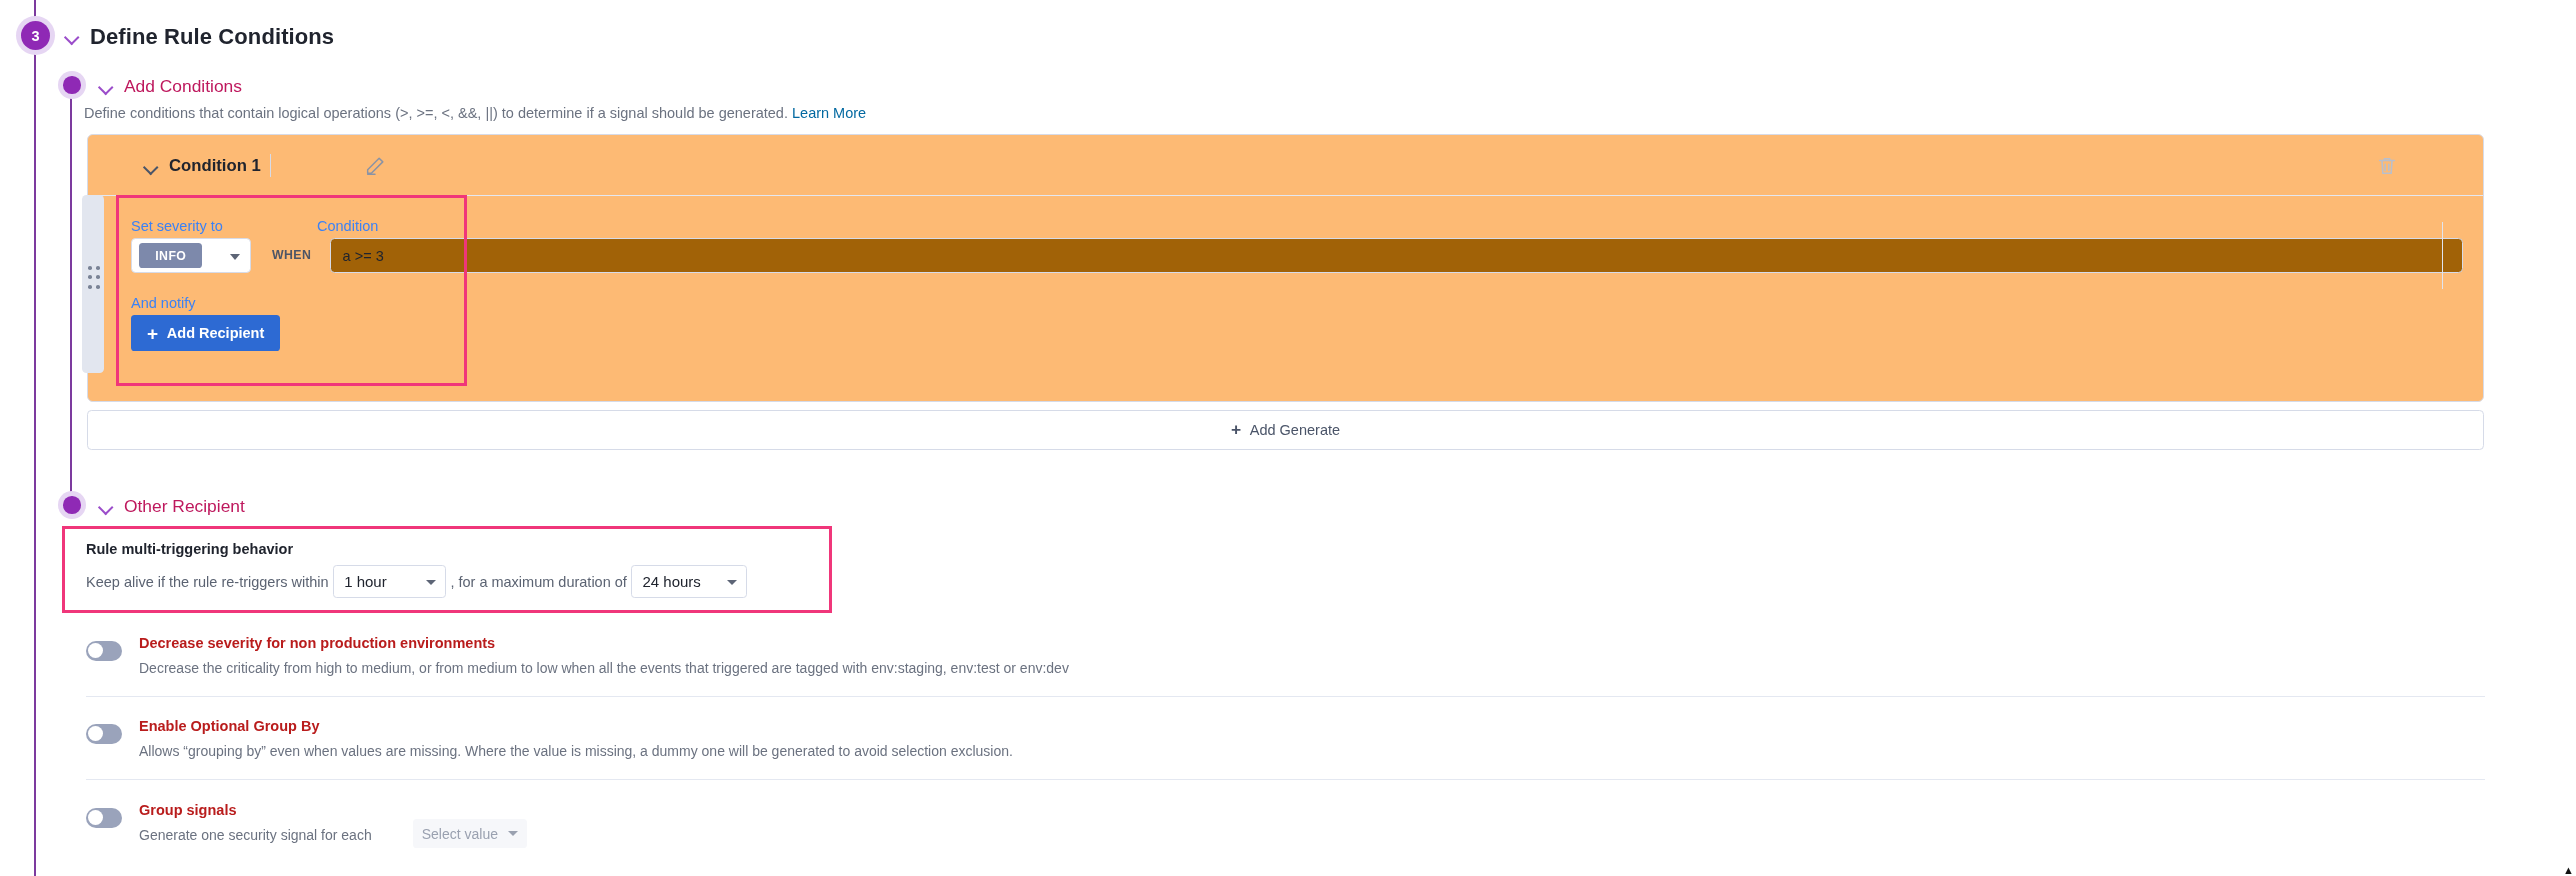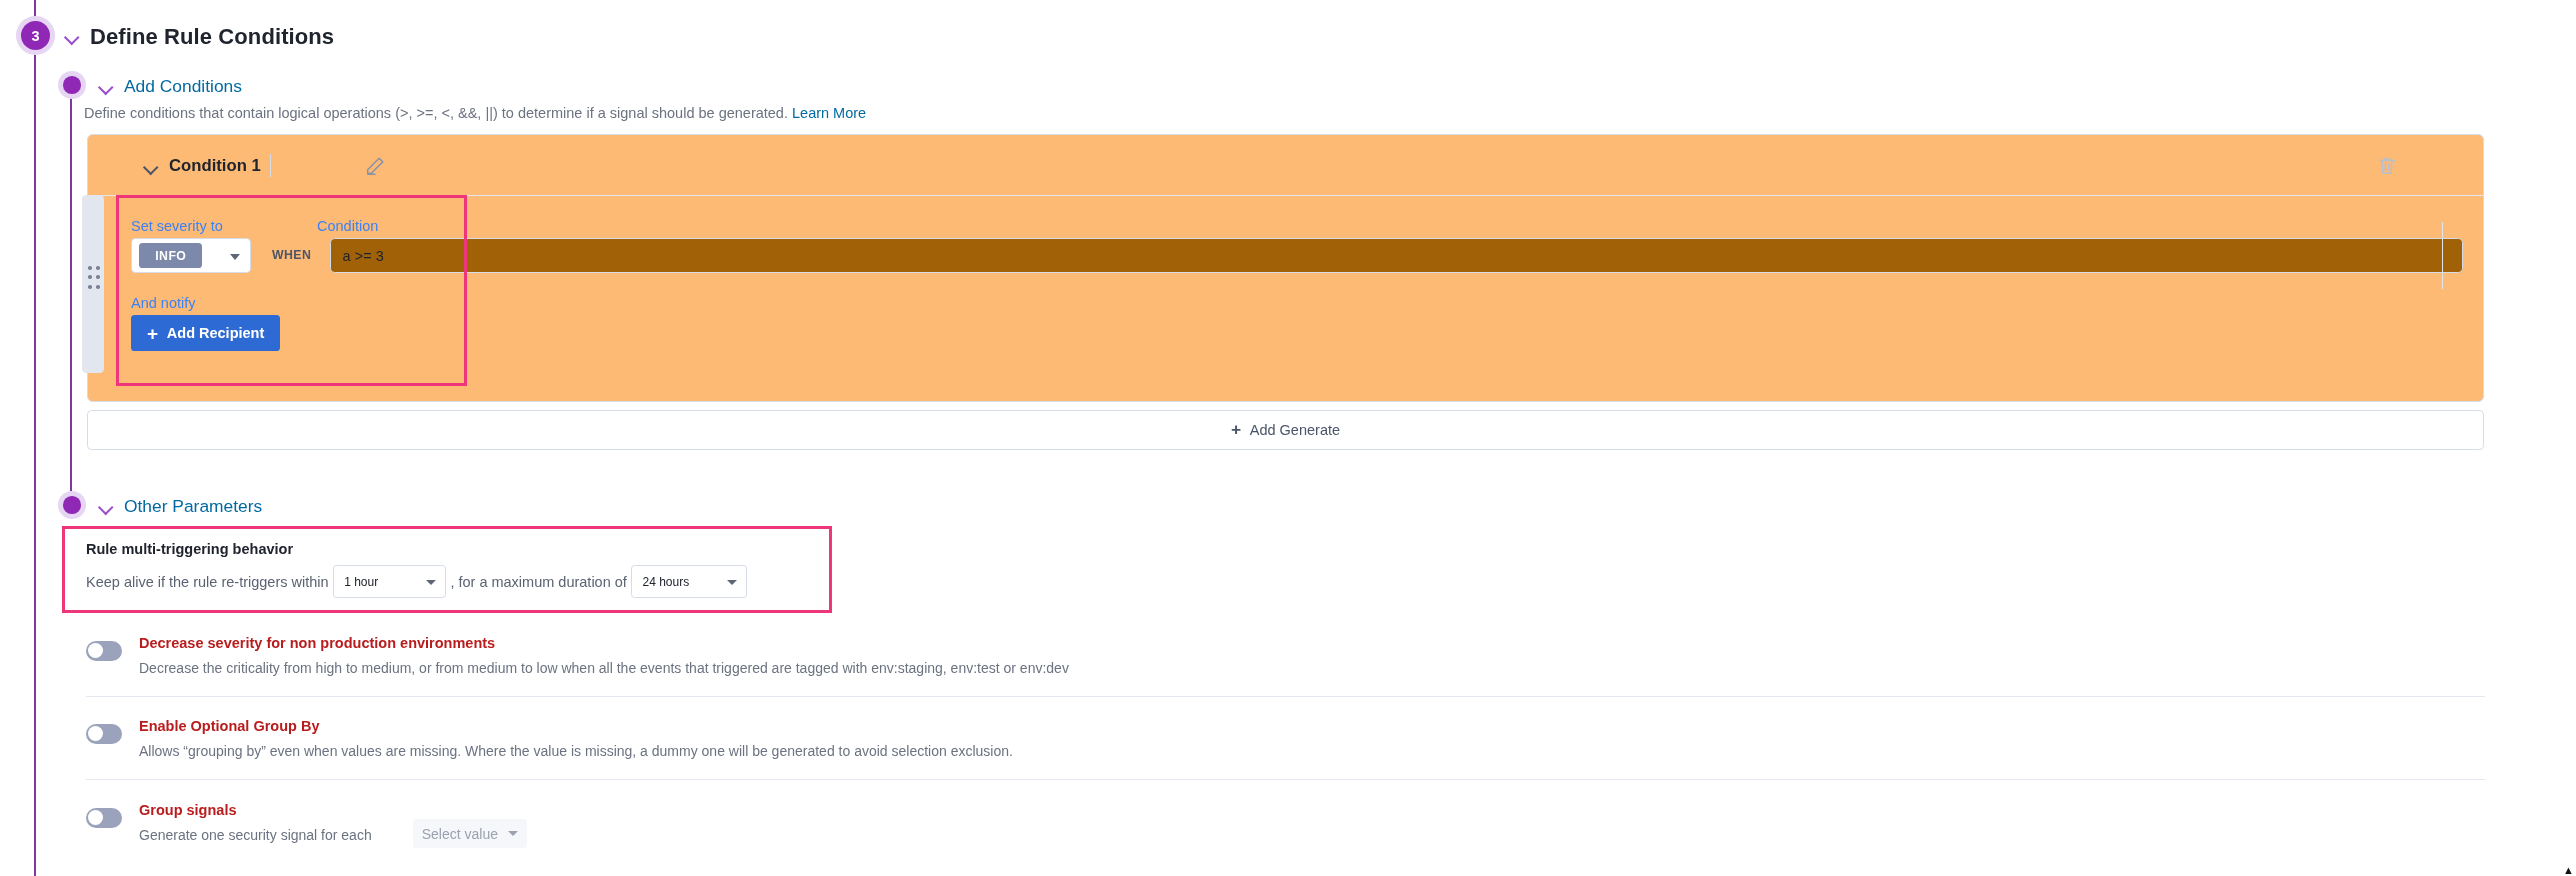--- a/index.html
+++ b/index.html
@@ -51,21 +51,21 @@
   }
 
   
   .dot-marker {
     position: absolute; width: 28px; height: 28px; border-radius: 50%;
     background: #e6d6f3; display: flex; align-items: center; justify-content: center;
   }
   .dot-marker span {
     width: 17.4px; height: 17.4px; border-radius: 50%; background: #8f29b5; display: block;
   }
-  .sub-title { position: absolute; font-size: 17.4px; color: #0369a1; }
+  .sub-title { position: absolute; font-size: 17.4px; color: #be185d; }
 
   
   .addcond-marker { left: 58px; top: 71px; }
   .addcond-chev { position: absolute; left: 98px; top: 78px; }
   .addcond-title { left: 124px; top: 76px; }
   .addcond-desc {
     position: absolute; left: 84px; top: 105px;
     font-size: 14.5px; color: #6b7280;
   }
   .addcond-desc a { color: #0369a1; text-decoration: none; }
@@ -178,21 +178,21 @@
     position: absolute; left: 86px; top: 541px;
     font-size: 14.5px; font-weight: bold; color: #20242e;
   }
   .multi-row {
     position: absolute; left: 86px; top: 565px;
     display: flex; align-items: center; font-size: 14.5px; color: #5b6372;
   }
   .mini-select {
     position: relative; display: inline-flex; align-items: center;
     height: 33px; border: 0.7px solid #d6dbe8; border-radius: 3.6px; background: #fff;
-    margin: 0 4.4px; padding: 0 30.5px 0 10.2px; color: #20242e; font-size: 12px; cursor: pointer;
+    margin: 0 4.4px; padding: 0 30.5px 0 10.2px; color: #20242e; font-size: 15px; cursor: pointer;
   }
   .mini-select .caret2 {
     position: absolute; right: 9.4px; top: 14px;
     width: 0; height: 0;
     border-left: 5.1px solid transparent; border-right: 5.1px solid transparent;
     border-top: 5.8px solid #5d6576;
   }
   .ms-w1 { width: 113px; }
   .ms-w2 { width: 116px; }
 
@@ -308,21 +308,21 @@
 
   <div class="add-cond-bar">
     <span class="plus-glyph">+</span>
     <span>Add Generate</span>
   </div>
 
   <div class="dot-marker otherp-marker">
       <span></span>
     </div>
   <span class="chev otherp-chev"></span>
-  <div class="sub-title otherp-title">Other Parameters</div>
+  <div class="sub-title otherp-title">Other Recipient</div>
 
   <div class="multi-title">Rule multi-triggering behavior</div>
   <div class="multi-row">
     <span>Keep alive if the rule re-triggers within</span>
     <span class="mini-select ms-w1">
       <span>1 hour</span>
       <span class="caret2"></span>
     </span>
     <span>, for a maximum duration of</span>
     <span class="mini-select ms-w2">

